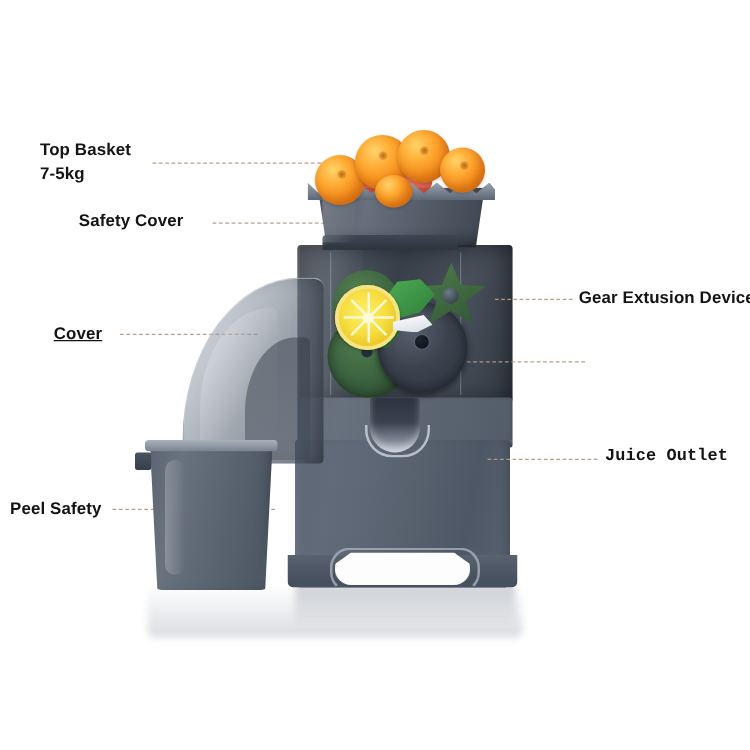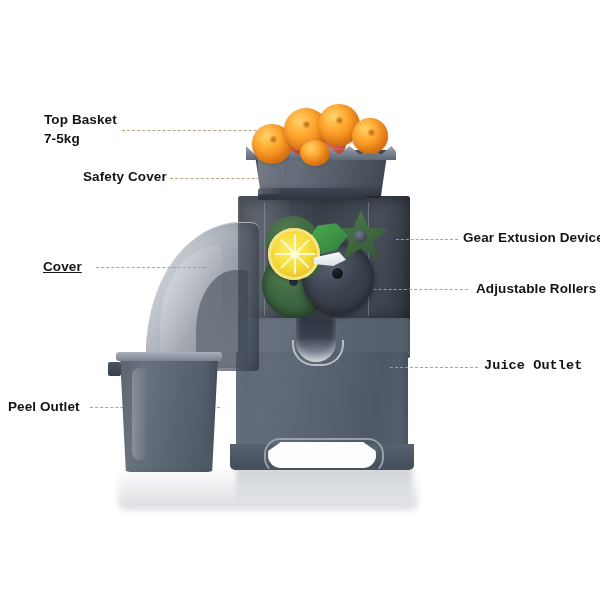--- a/index.html
+++ b/index.html
@@ -391,30 +391,29 @@
   </div>
 
   <div class="leader" style="left:122px;top:130px;width:150px;"></div>
   <div class="leader" style="left:170px;top:178px;width:90px;"></div>
   <div class="leader" style="left:96px;top:267px;width:110px;"></div>
   <div class="leader" style="left:90px;top:407px;width:130px;"></div>
   <div class="leader" style="left:396px;top:239px;width:62px;"></div>
   <div class="leader" style="left:348px;top:289px;width:120px;"></div>
   <div class="leader" style="left:390px;top:367px;width:88px;"></div>
 
-  <div class="label two-line" style="left:44px;top:110px;">
+  <div class="label two-line" style="left:32px;top:110px;">
     <div>Top Basket</div>
     <div>7-5kg</div>
   </div>
 
-  <div class="label" style="left:83px;top:168px;">Safety Cover</div>
+  <div class="label" style="left:63px;top:168px;">Safety Cover</div>
 
   <div class="label" style="left:43px;top:258px;text-decoration:underline;">Cover</div>
 
-  <div class="label" style="left:8px;top:398px;">Peel Outlet</div>
+  <div class="label" style="left:8px;top:398px;">Peel Safety</div>
 
   <div class="label" style="left:463px;top:229px;">Gear Extusion Device</div>
 
-  <div class="label" style="left:476px;top:280px;">Adjustable Rollers</div>
 
   <div class="label" style="left:484px;top:357px;font-family:Liberation Mono, monospace;">Juice Outlet</div>
 
 </div>
 
 </body></html>

